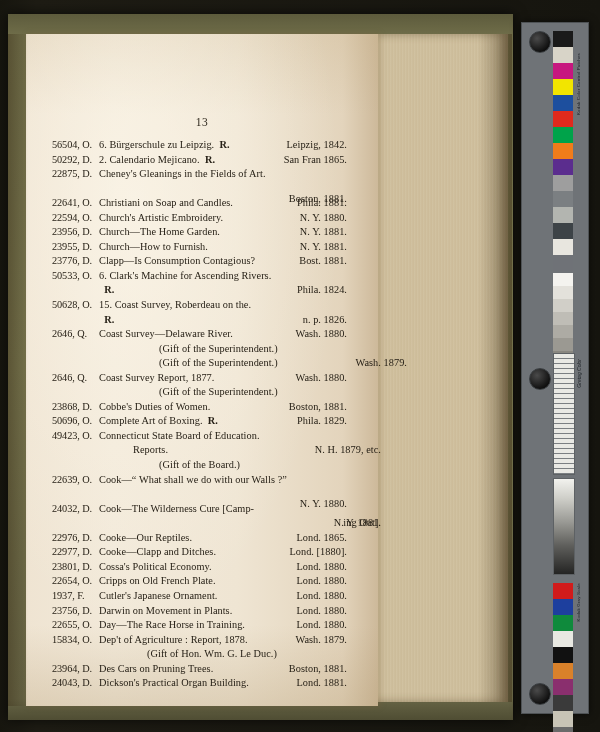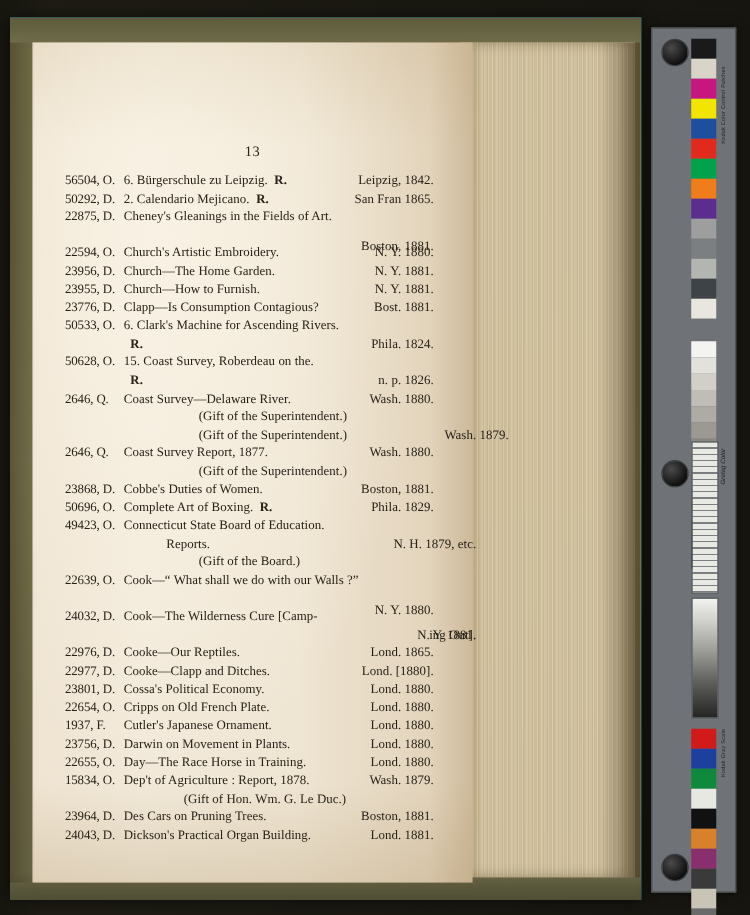--- a/index.html
+++ b/index.html
@@ -29,21 +29,21 @@
       linear-gradient(90deg, #17160f 0%, #1e1c14 6%, #16150f 100%);
   }
 
   
   #book {
     position: absolute;
     left: 8px;
     top: 14px;
     width: 505px;
     height: 706px;
-    background: #0ea5e9;
+    background: #404040;
     box-shadow: 0 0 12px rgba(0,0,0,0.7);
   }
   #book-cloth {
     position: absolute;
     left: 0; top: 0;
     width: 505px; height: 706px;
     background:
       linear-gradient(180deg, #5d5b3c 0%, #6f6d49 3%, #75734d 50%, #676546 97%, #4f4d33 100%);
   }
 
@@ -246,20 +246,21 @@
     <div id="page">
       <div id="page-tint"></div>
 
       <div id="page-number">13</div>
 
       <div id="entries">
           <div class="entry"><span class="num">56504, O. </span><span class="body"><span>6. Bürgerschule zu Leipzig.</span><span class="bold-R">  R.</span><span class="place">Leipzig, 1842.</span></span></div>
           <div class="entry"><span class="num">50292, D. </span><span class="body"><span>2. Calendario Mejicano.</span><span class="bold-R">  R.</span><span class="place">San Fran 1865.</span></span></div>
           <div class="entry"><span class="num">22875, D. </span><span class="body"><span>Cheney's Gleanings in the Fields of Art.</span></span></div>
           <div class="entry"><span class="num"></span><span class="body"><span></span><span class="place">Boston, 1881.</span></span></div>
+          <div class="entry"><span class="num">22641, O. </span><span class="body"><span>Christiani on Soap and Candles.</span><span class="place">Phila. 1881.</span></span></div>
           <div class="entry"><span class="num">22594, O. </span><span class="body"><span>Church's Artistic Embroidery.</span><span class="place">N. Y. 1880.</span></span></div>
           <div class="entry"><span class="num">23956, D. </span><span class="body"><span>Church—The Home Garden.</span><span class="place">N. Y. 1881.</span></span></div>
           <div class="entry"><span class="num">23955, D. </span><span class="body"><span>Church—How to Furnish.</span><span class="place">N. Y. 1881.</span></span></div>
           <div class="entry"><span class="num">23776, D. </span><span class="body"><span>Clapp—Is Consumption Contagious?</span><span class="place">Bost. 1881.</span></span></div>
           <div class="entry"><span class="num">50533, O. </span><span class="body"><span>6. Clark's Machine for Ascending Rivers.</span></span></div>
           <div class="entry"><span class="num"></span><span class="body"><span></span><span class="bold-R">  R.</span><span class="place">Phila. 1824.</span></span></div>
           <div class="entry"><span class="num">50628, O. </span><span class="body"><span>15. Coast Survey, Roberdeau on the.</span></span></div>
           <div class="entry"><span class="num"></span><span class="body"><span></span><span class="bold-R">  R.</span><span class="place">n. p. 1826.</span></span></div>
           <div class="entry"><span class="num">2646, Q. </span><span class="body"><span>Coast Survey—Delaware River.</span><span class="place">Wash. 1880.</span></span></div>
           <div class="entry ital"><span class="num"></span><span class="body" style="padding-left: 60px;"><span>(Gift of the Superintendent.)</span></span></div>

